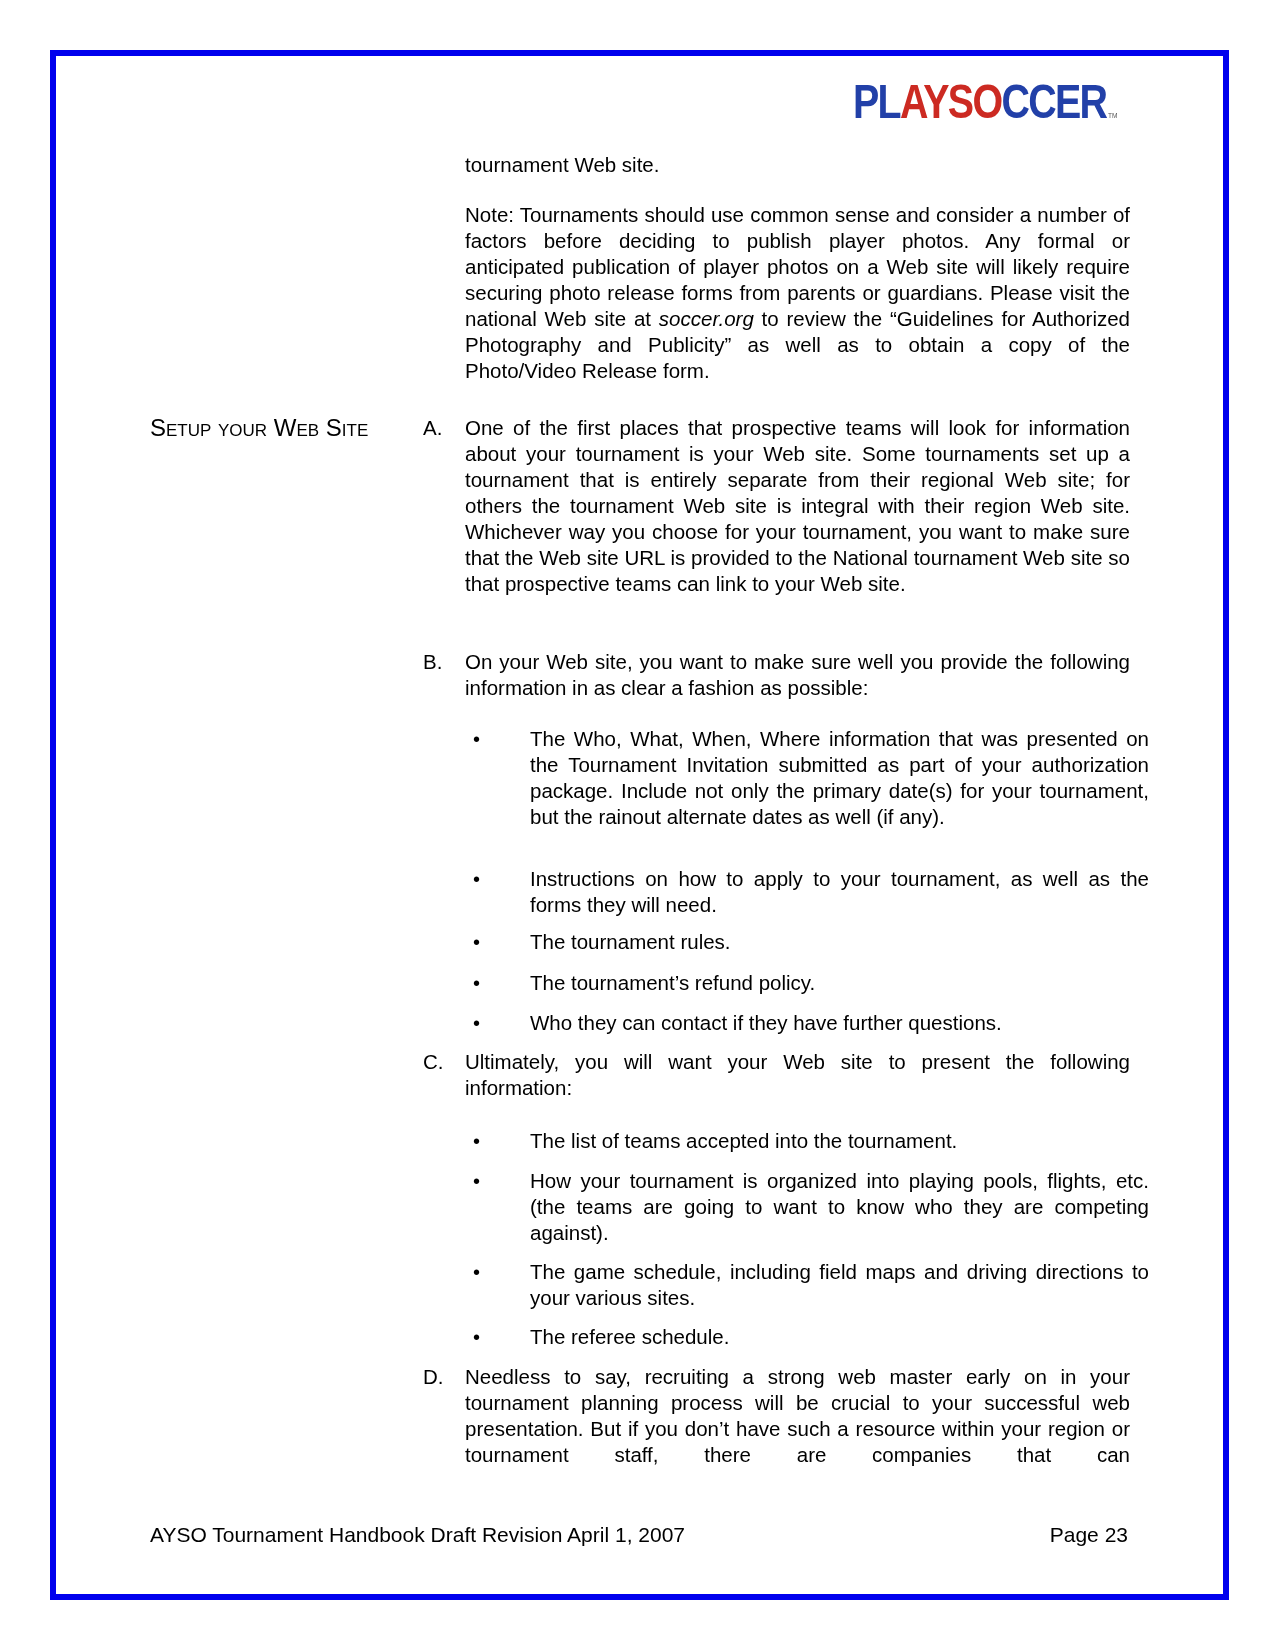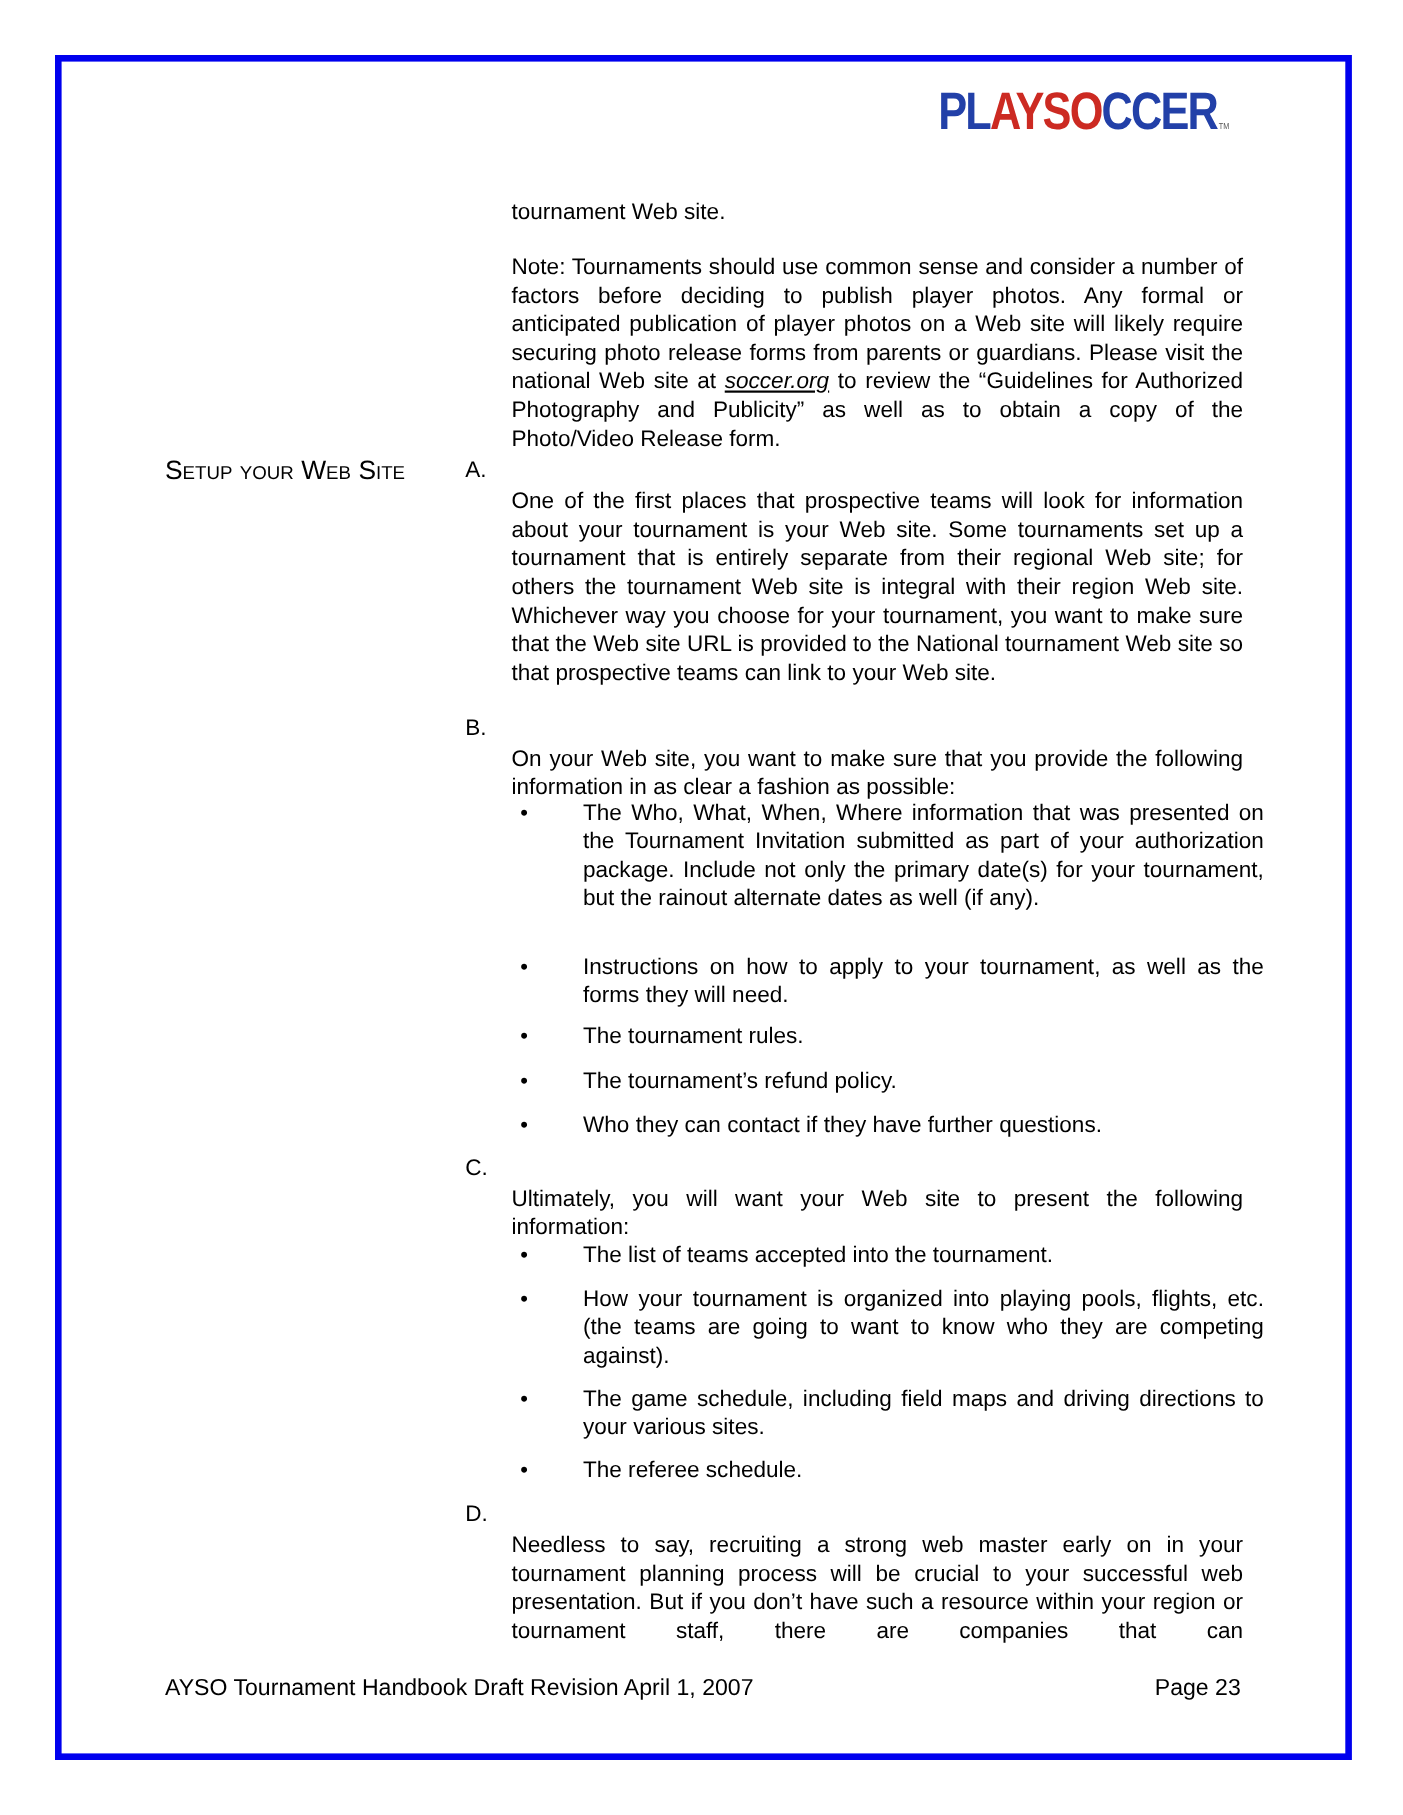--- a/index.html
+++ b/index.html
@@ -8,48 +8,48 @@
   .frame { position: absolute; left: 50px; top: 50px; width: 1167px; height: 1538px;
            border: 6px solid #0000ee; box-sizing: content-box; }
   .logo { position: absolute; left: 853px; top: 80px; height: 44px;
           font-family: "Liberation Sans", sans-serif; font-weight: bold;
           font-size: 48px; letter-spacing: -2px; line-height: 44px;
           transform: scaleX(0.82); transform-origin: left top; white-space: nowrap; }
   .logo .blue { color: #2240a8; }
   .logo .red { color: #cc2a22; }
   .logo .tm { font-size: 8px; color: #555; letter-spacing: 0; font-weight: normal; margin-left: 2px; vertical-align: baseline; }
   .text { font-size: 20.5px; line-height: 26px; text-align: justify; }
-  .block { position: absolute; left: 465px; width: 665px; margin-top: 28px; }
+  .block { position: absolute; left: 465px; width: 665px; }
   .marker { position: absolute; left: 423px; font-size: 20.5px; line-height: 26px; }
   .bullet { position: absolute; left: 473px; font-size: 20px; line-height: 26px; }
   .bblock { position: absolute; left: 530px; width: 619px; }
   .side { position: absolute; left: 150px; top: 415px; font-size: 24px; line-height: 26px;
           font-variant: small-caps; }
   .last-line { text-align-last: justify; }
   .footer { position: absolute; top: 1522px; font-size: 21px; line-height: 26px; }
-  em { font-style: italic; text-decoration: underline; }
+  em { font-style: italic; }
 </style>
 </head>
 <body>
 
 <div class="frame"></div>
 
 <div class="logo"><span class="blue">PL</span><span class="red">AYSO</span><span class="blue">CCER</span><span class="tm">TM</span></div>
 
 <div class="block text" style="top:152px;">tournament Web site.</div>
 
 <div class="block text" style="top:202px;"><span>Note: Tournaments should use common sense and consider a number of factors before deciding to publish player photos. Any formal or anticipated publication of player photos on a Web site will likely require securing photo release forms from parents or guardians. Please visit the national Web site at </span><em>soccer.org</em><span> to review the “Guidelines for Authorized Photography and Publicity” as well as to obtain a copy of the Photo/Video Release form.</span></div>
 
 <div class="side">Setup your Web Site</div>
 
 <div class="marker" style="top:415px;">A.</div>
 <div class="block text" style="top:415px;">One of the first places that prospective teams will look for information about your tournament is your Web site. Some tournaments set up a tournament that is entirely separate from their regional Web site; for others the tournament Web site is integral with their region Web site. Whichever way you choose for your tournament, you want to make sure that the Web site URL is provided to the National tournament Web site so that prospective teams can link to your Web site.</div>
 
 <div class="marker" style="top:649px;">B.</div>
-<div class="block text" style="top:649px;">On your Web site, you want to make sure that you provide the following information in as clear a fashion as possible:</div>
+<div class="block text" style="top:649px;">On your Web site, you want to make sure well you provide the following information in as clear a fashion as possible:</div>
 
 <div class="bullet" style="top:726px;">•</div>
 <div class="bblock text" style="top:726px;">The Who, What, When, Where information that was presented on the Tournament Invitation submitted as part of your authorization package. Include not only the primary date(s) for your tournament, but the rainout alternate dates as well (if any).</div>
 
 <div class="bullet" style="top:866px;">•</div>
 <div class="bblock text" style="top:866px;">Instructions on how to apply to your tournament, as well as the forms they will need.</div>
 
 <div class="bullet" style="top:929px;">•</div>
 <div class="bblock text" style="top:929px;">The tournament rules.</div>
 

